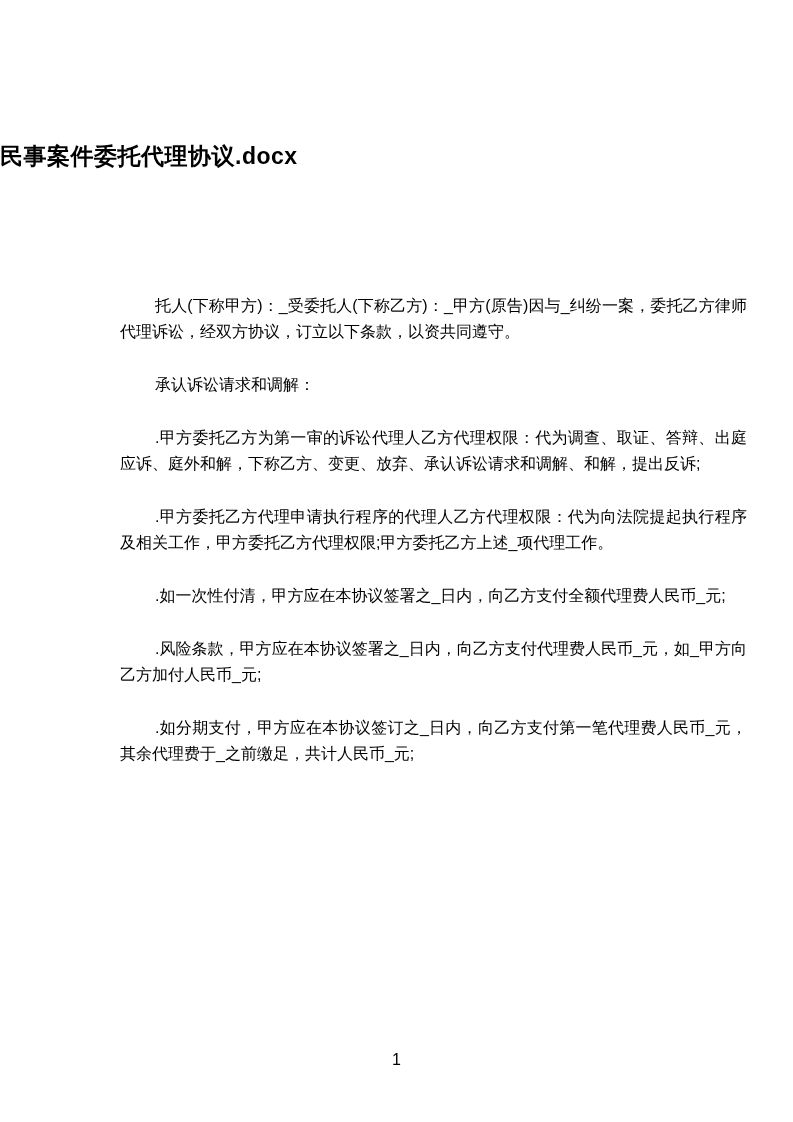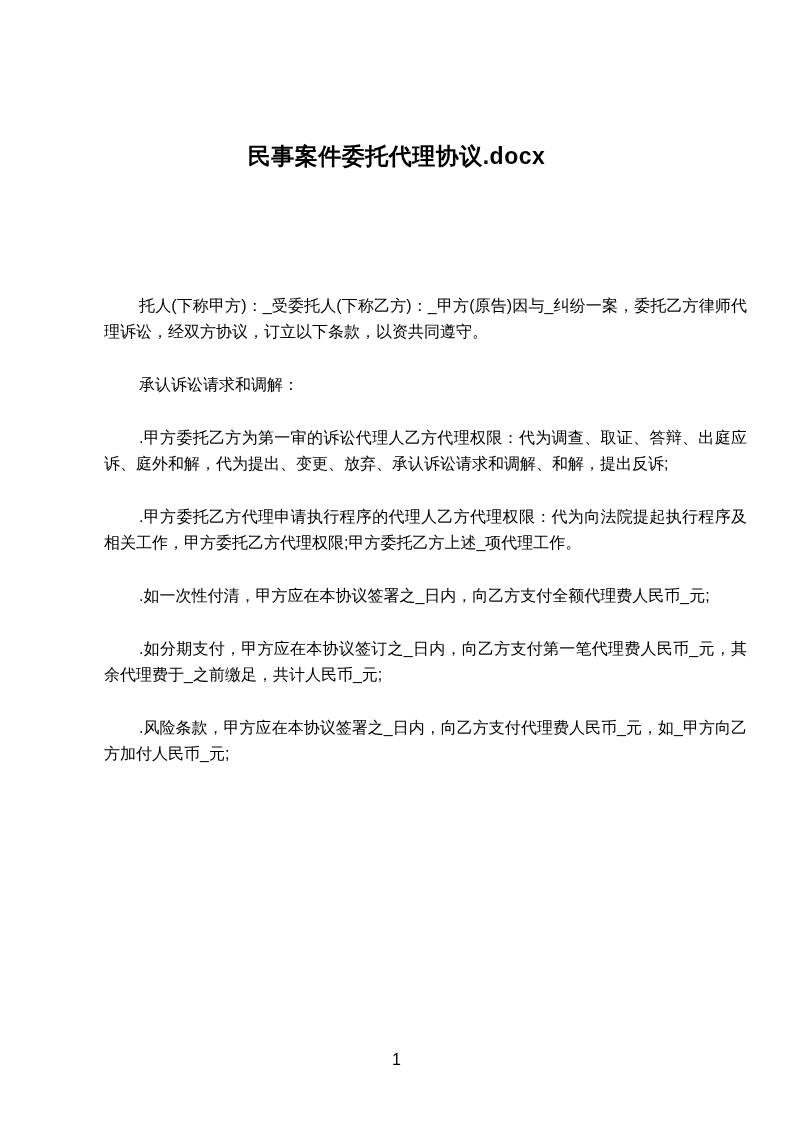--- a/index.html
+++ b/index.html
@@ -16,31 +16,31 @@
   .page {
     position: relative;
     width: 793px;
     height: 1122px;
     box-sizing: border-box;
     background: #ffffff;
   }
   .doc-title {
     margin: 0;
     padding-top: 143px;
-    text-align: center;
     font-size: 23px;
     line-height: 27px;
     font-weight: 700;
     color: #000000;
     letter-spacing: 0.5px;
   }
   .doc-body {
     margin-top: 123px;
     padding-left: 104px;
     padding-right: 46px;
+    margin-left: 16px;
   }
   .doc-para {
     margin: 0 0 27px 0;
     font-size: 16px;
     line-height: 26px;
     color: #000000;
     text-align: justify;
     text-indent: 35px;
     word-break: break-all;
   }
@@ -57,21 +57,21 @@
 </style>
 </head>
 <body style="background: rgb(255, 255, 255); color: rgb(0, 0, 0);">
 
 <div class="page">
   <h1 class="doc-title">民事案件委托代理协议.docx</h1>
 
   <div class="doc-body">
       <p class="doc-para">托人(下称甲方)：_受委托人(下称乙方)：_甲方(原告)因与_纠纷一案，委托乙方律师代理诉讼，经双方协议，订立以下条款，以资共同遵守。</p>
       <p class="doc-para">承认诉讼请求和调解：</p>
-      <p class="doc-para">.甲方委托乙方为第一审的诉讼代理人乙方代理权限：代为调查、取证、答辩、出庭应诉、庭外和解，代为提出、变更、放弃、承认诉讼请求和调解、和解，提出反诉;</p>
+      <p class="doc-para">.甲方委托乙方为第一审的诉讼代理人乙方代理权限：代为调查、取证、答辩、出庭应诉、庭外和解，下称乙方、变更、放弃、承认诉讼请求和调解、和解，提出反诉;</p>
       <p class="doc-para">.甲方委托乙方代理申请执行程序的代理人乙方代理权限：代为向法院提起执行程序及相关工作，甲方委托乙方代理权限;甲方委托乙方上述_项代理工作。</p>
       <p class="doc-para">.如一次性付清，甲方应在本协议签署之_日内，向乙方支付全额代理费人民币_元;</p>
+      <p class="doc-para">.风险条款，甲方应在本协议签署之_日内，向乙方支付代理费人民币_元，如_甲方向乙方加付人民币_元;</p>
       <p class="doc-para">.如分期支付，甲方应在本协议签订之_日内，向乙方支付第一笔代理费人民币_元，其余代理费于_之前缴足，共计人民币_元;</p>
-      <p class="doc-para">.风险条款，甲方应在本协议签署之_日内，向乙方支付代理费人民币_元，如_甲方向乙方加付人民币_元;</p>
     </div>
 
   <div class="page-number">1</div>
 </div>
 
 </body></html>

